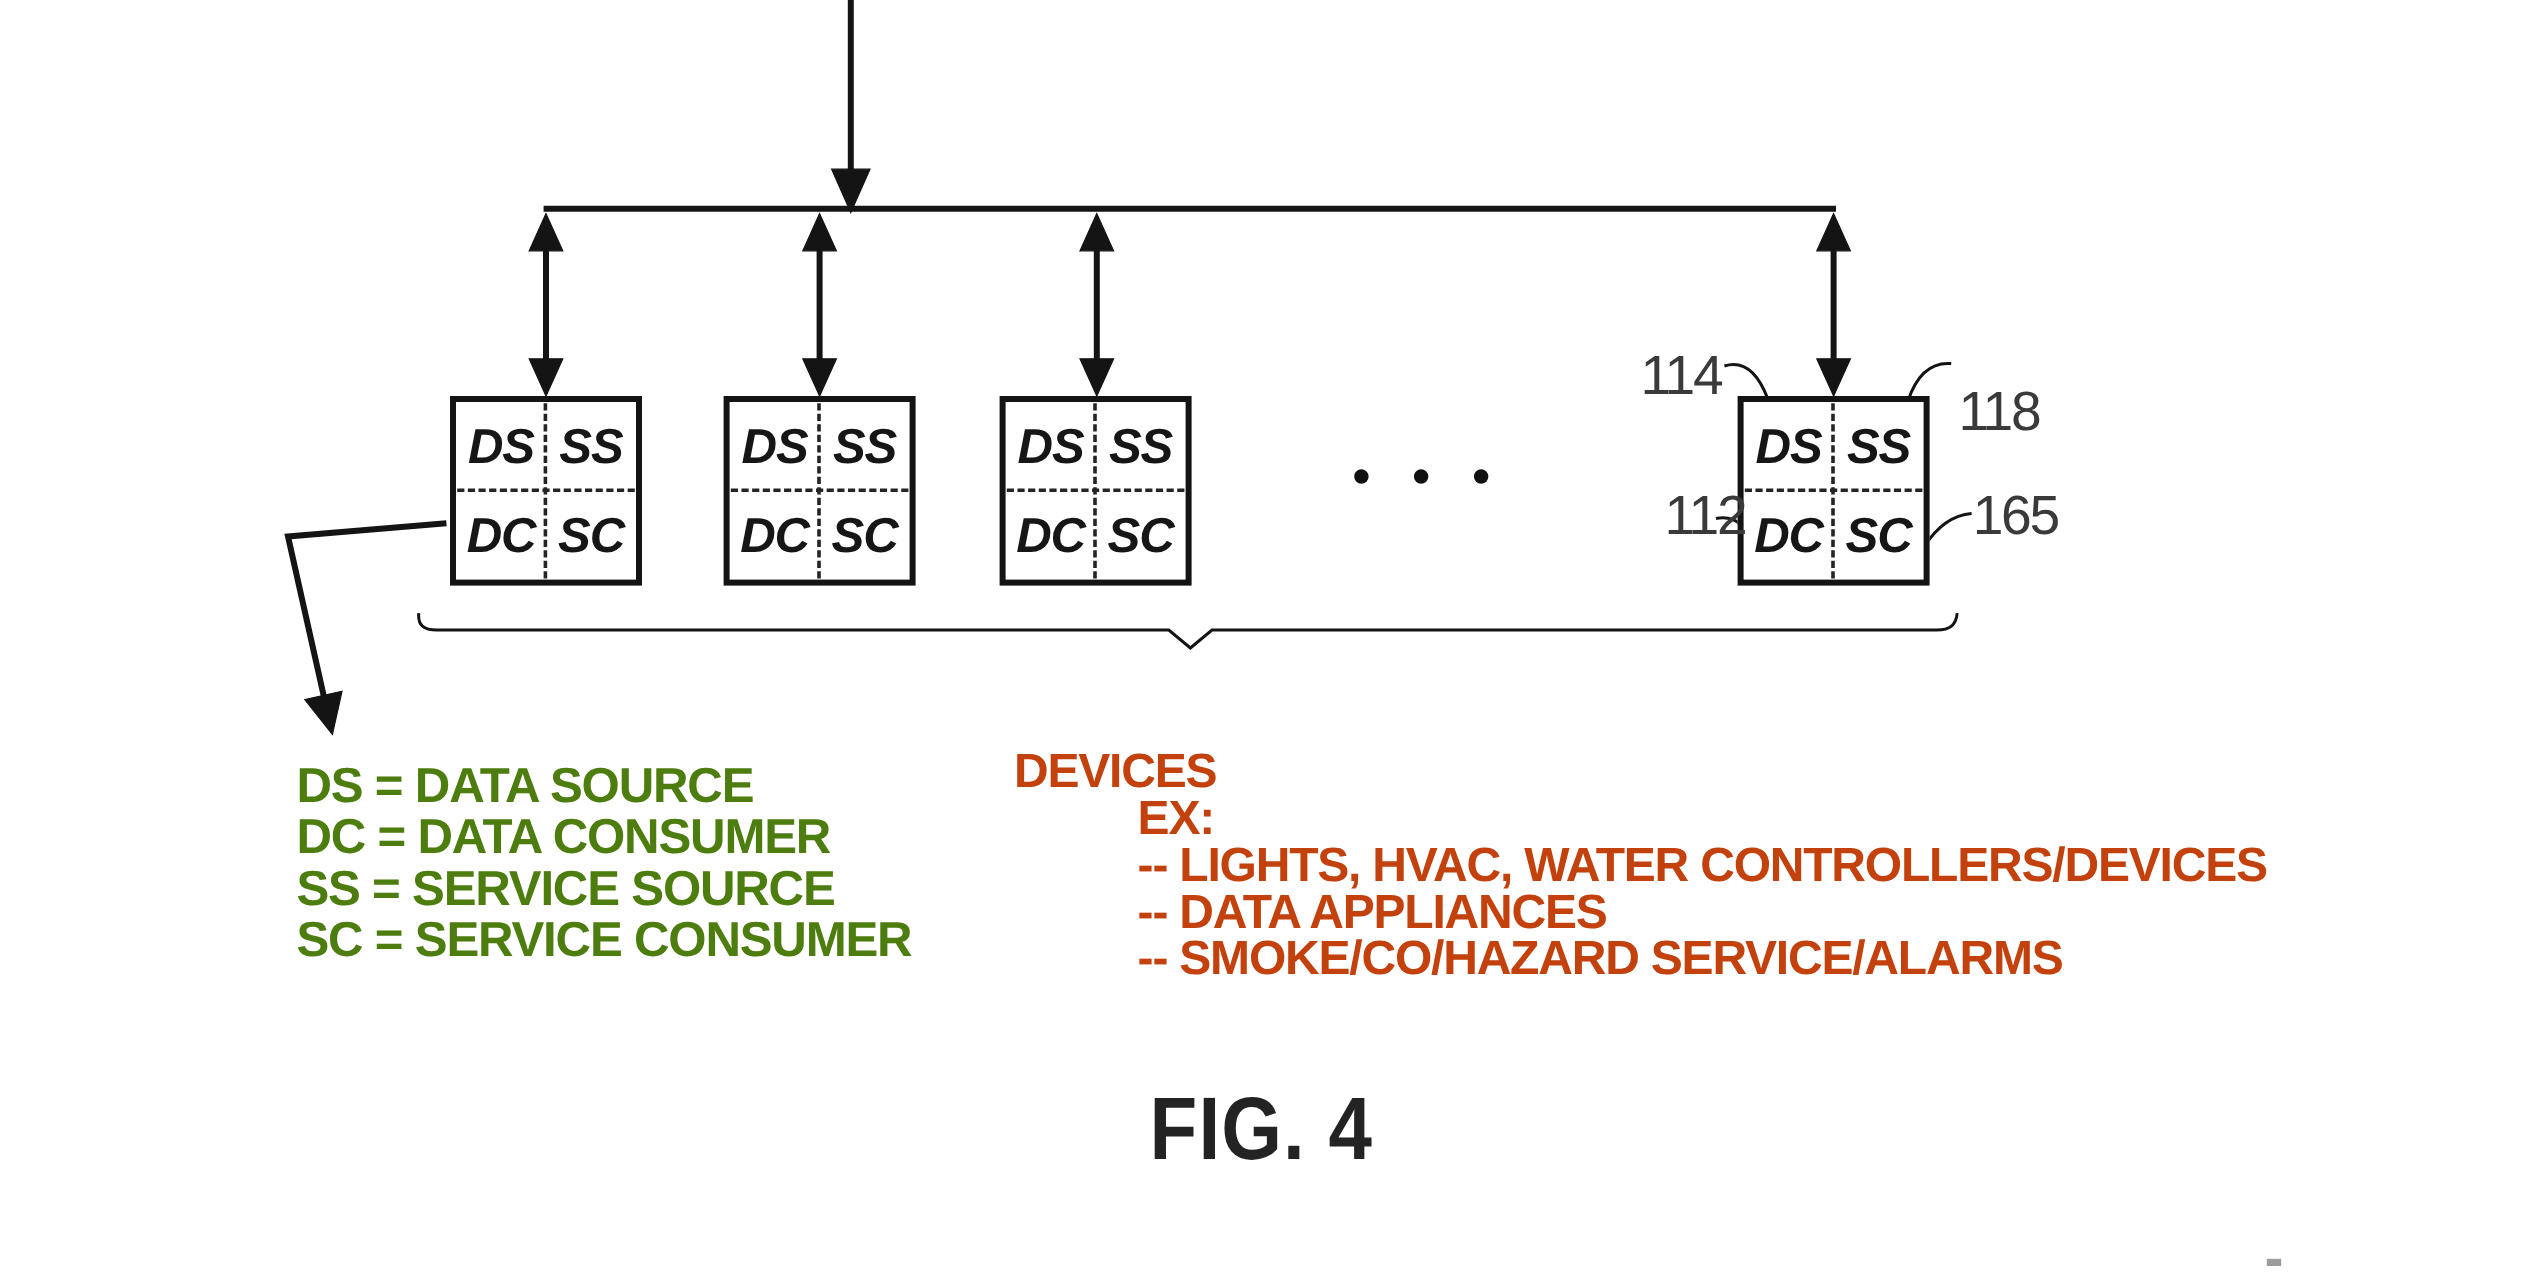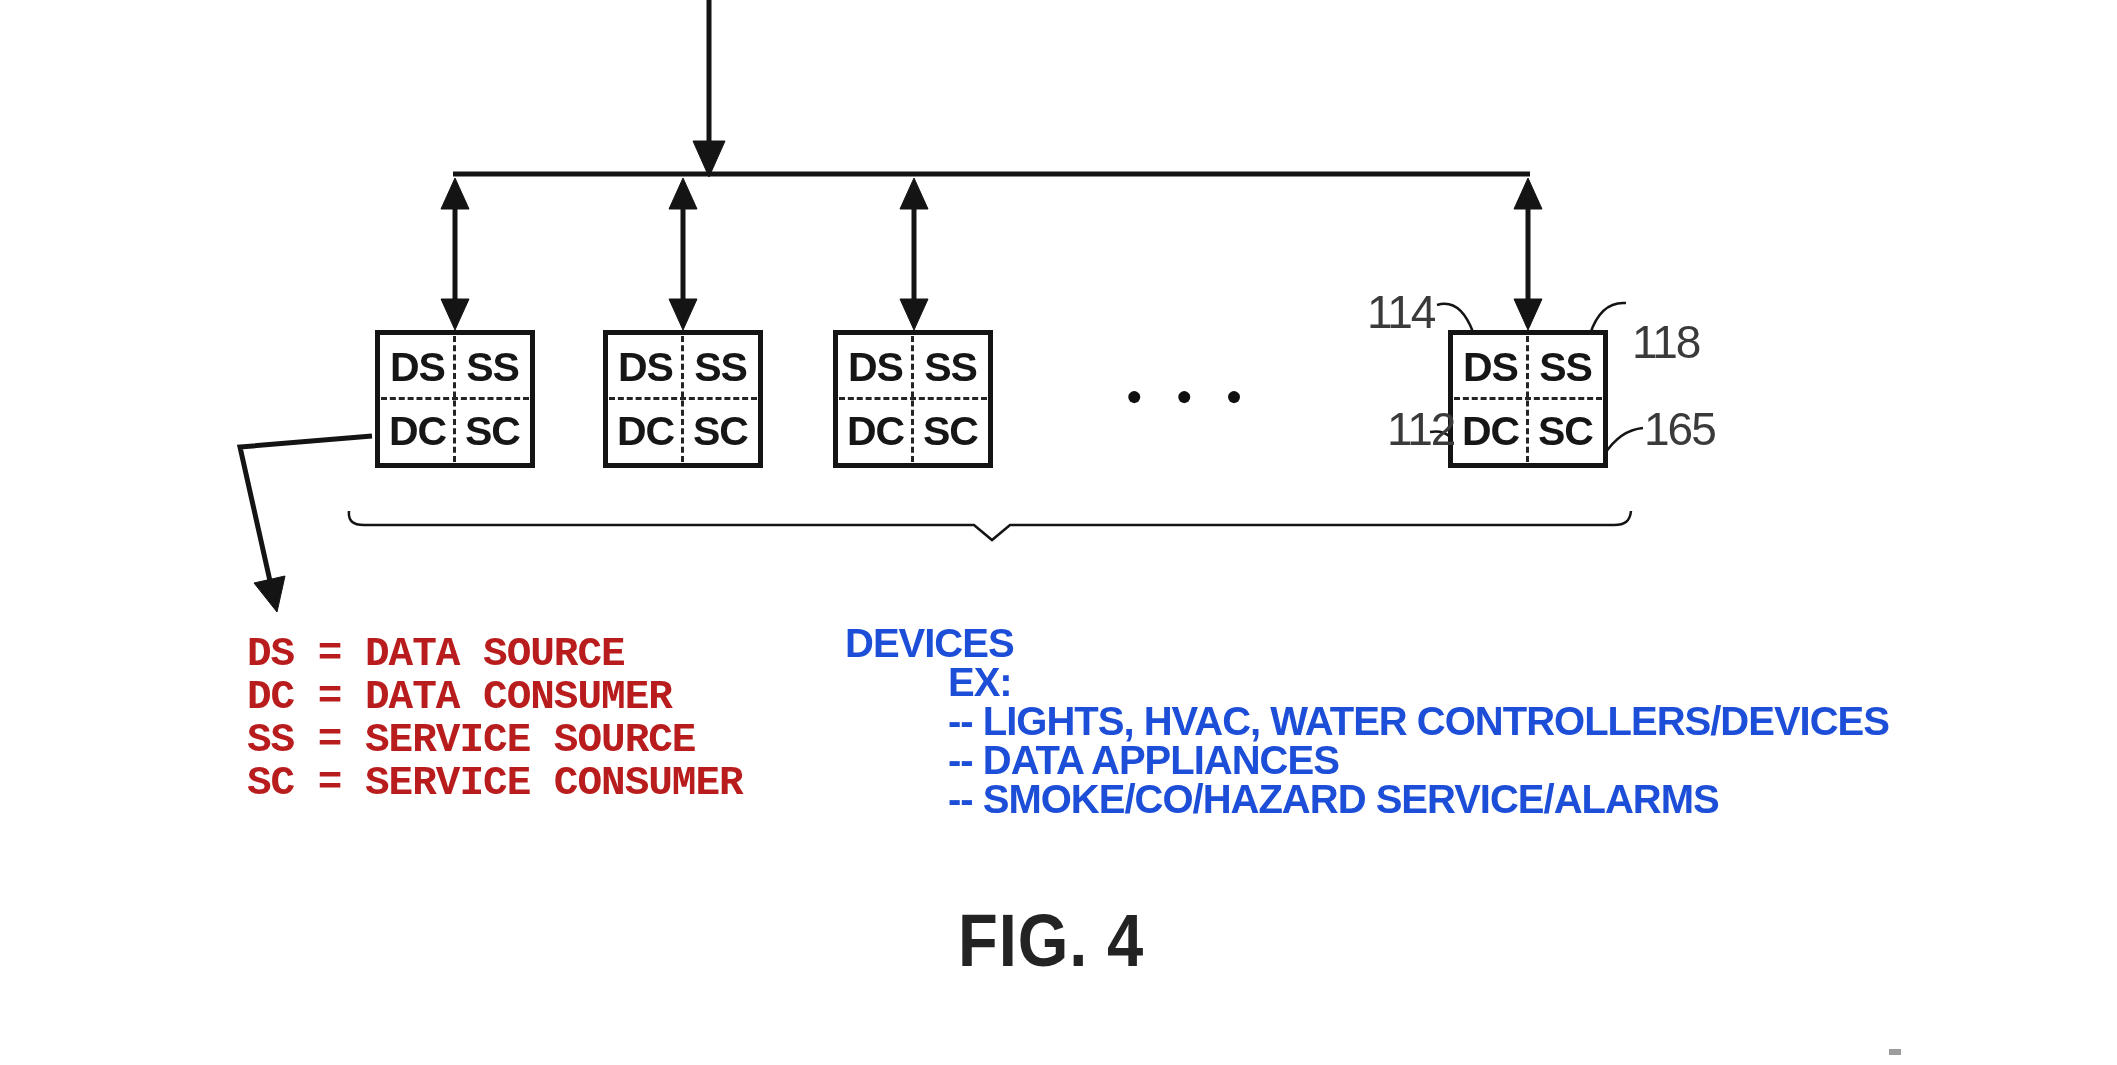--- a/index.html
+++ b/index.html
@@ -4,22 +4,22 @@
 <style>
   html,body{margin:0;padding:0;background:#fff;}
   .canvas{
     position:relative;width:2117px;height:1065px;background:#ffffff;
     font-family:"Liberation Sans",sans-serif;color:#1b1b1b;overflow:hidden;
   }
   .art{position:absolute;left:0;top:0;width:2117px;height:1065px;}
 
   
   .device-box{
-    position:absolute;width:160px;height:138px;box-sizing:border-box;
-    border:5px solid #141414;background:#fff;
+    position:absolute;width:160px;height:158px;box-sizing:border-box;
+    border:5px solid #141414;background:#fff;font-style:italic;
   }
   .quad{
     position:absolute;left:0;top:0;right:0;bottom:0;
     display:grid;grid-template-columns:1fr 1fr;grid-template-rows:1fr 1fr;
   }
   .quad span{
     display:flex;align-items:center;justify-content:center;
     font-size:41px;font-weight:700;letter-spacing:-1px;color:#161616;line-height:1;
   }
   .cross-v{position:absolute;top:1px;bottom:1px;left:50%;width:0;margin-left:-2px;border-left:3px dashed #242424;}
@@ -28,24 +28,24 @@
   
   .ref-num{
     position:absolute;font-size:46px;font-weight:400;letter-spacing:-2px;
     color:#3a3a3a;line-height:1;
   }
 
   
   .ellipsis{position:absolute;left:1126px;top:382px;font-size:28px;letter-spacing:33px;color:#101010;line-height:1;}
 
   
-  .legend{position:absolute;left:247px;top:633px;font-size:41px;font-weight:700;line-height:43px;letter-spacing:-1px;color:#b91c1c;white-space:nowrap;font-family:Liberation Mono, monospace;}
+  .legend{position:absolute;left:247px;top:633px;font-size:41px;font-weight:700;line-height:43px;letter-spacing:-1px;color:#4d7c0f;white-space:nowrap;}
 
   
-  .devices{position:absolute;left:845px;top:624px;font-size:40px;font-weight:700;line-height:39px;letter-spacing:-1px;color:#1d4ed8;white-space:nowrap;}
+  .devices{position:absolute;left:845px;top:624px;font-size:40px;font-weight:700;line-height:39px;letter-spacing:-1px;color:#c2410c;white-space:nowrap;}
   .devices .indent{margin-left:103px;}
 
   
   .fig-caption{
     position:absolute;left:958px;top:904px;font-size:74px;font-weight:700;
     letter-spacing:1px;color:#232323;transform:scaleX(.88);transform-origin:left top;line-height:1;
   }
 
   .speck{position:absolute;left:1889px;top:1049px;width:12px;height:6px;background:#9c9c9c;}
 </style>

